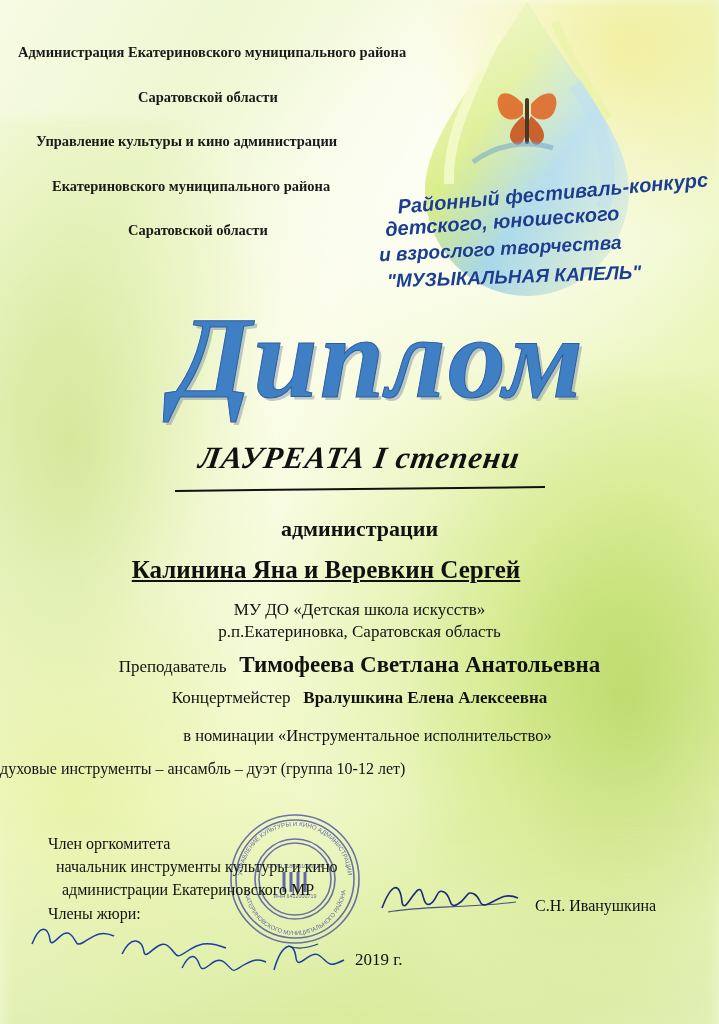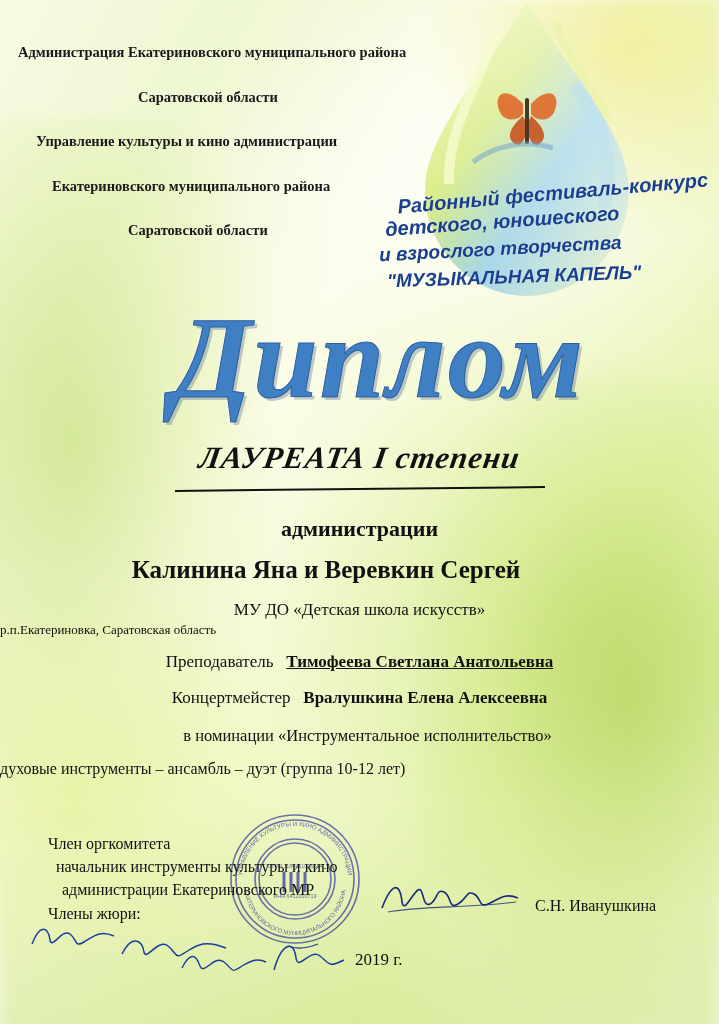--- a/index.html
+++ b/index.html
@@ -158,46 +158,47 @@
     z-index: 8;
   }
   .recipient {
     position: absolute;
     left: 0; top: 556px; width: 652px;
     text-align: center;
     font-size: 25px;
     font-weight: bold;
     color: #111;
     z-index: 8;
+    text-decoration: underline;
   }
   .org1 {
     position: absolute;
     left: 0; top: 600px; width: 719px;
     text-align: center;
     font-size: 17px;
     color: #111;
     z-index: 8;
   }
   .org2 {
     position: absolute;
     left: 0; top: 622px; width: 719px;
-    text-align: left;
-    font-size: 13px;
+    text-align: center;
+    font-size: 17px;
     color: #111;
     z-index: 8;
   }
   .teacher-row {
     position: absolute;
     left: 0; top: 652px; width: 719px;
     text-align: center;
     font-size: 17px;
     color: #111;
     z-index: 8;
   }
-  .teacher-row b { font-size: 17px; text-decoration: underline; }
+  .teacher-row b { font-size: 23px; }
   .accompanist-row {
     position: absolute;
     left: 0; top: 688px; width: 719px;
     text-align: center;
     font-size: 17px;
     color: #111;
     z-index: 8;
   }
   .nomination {
     position: absolute;

